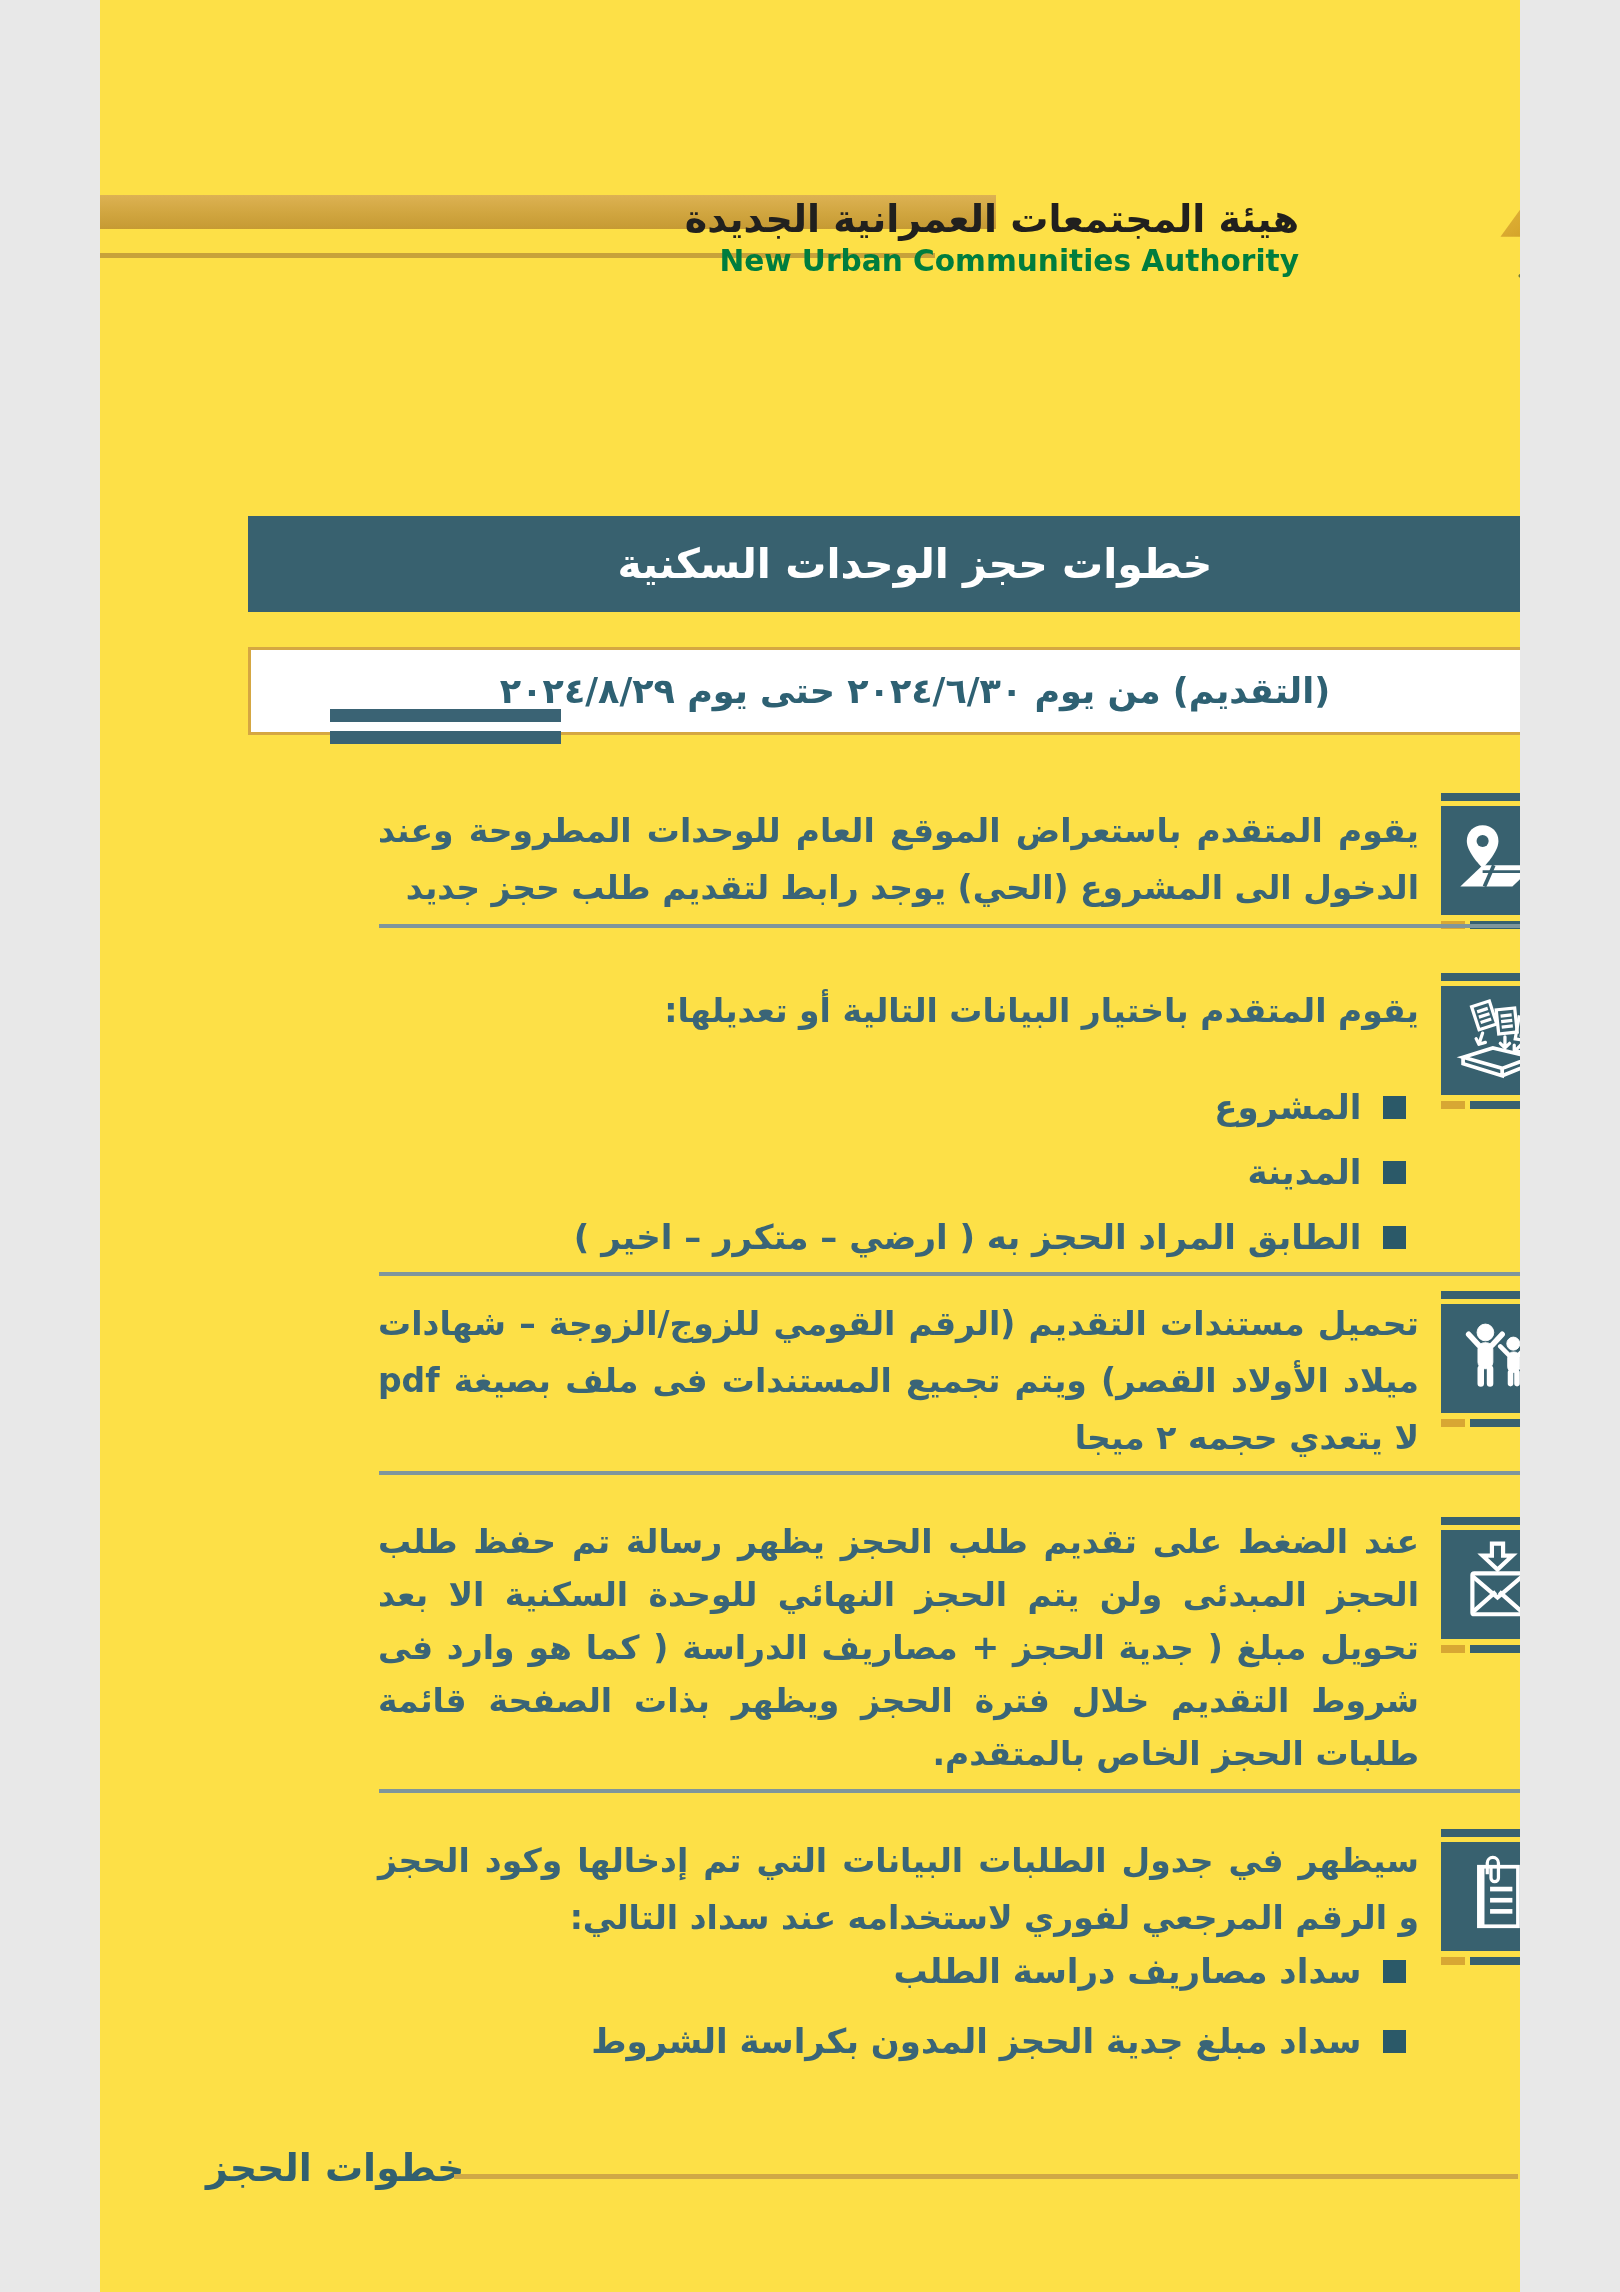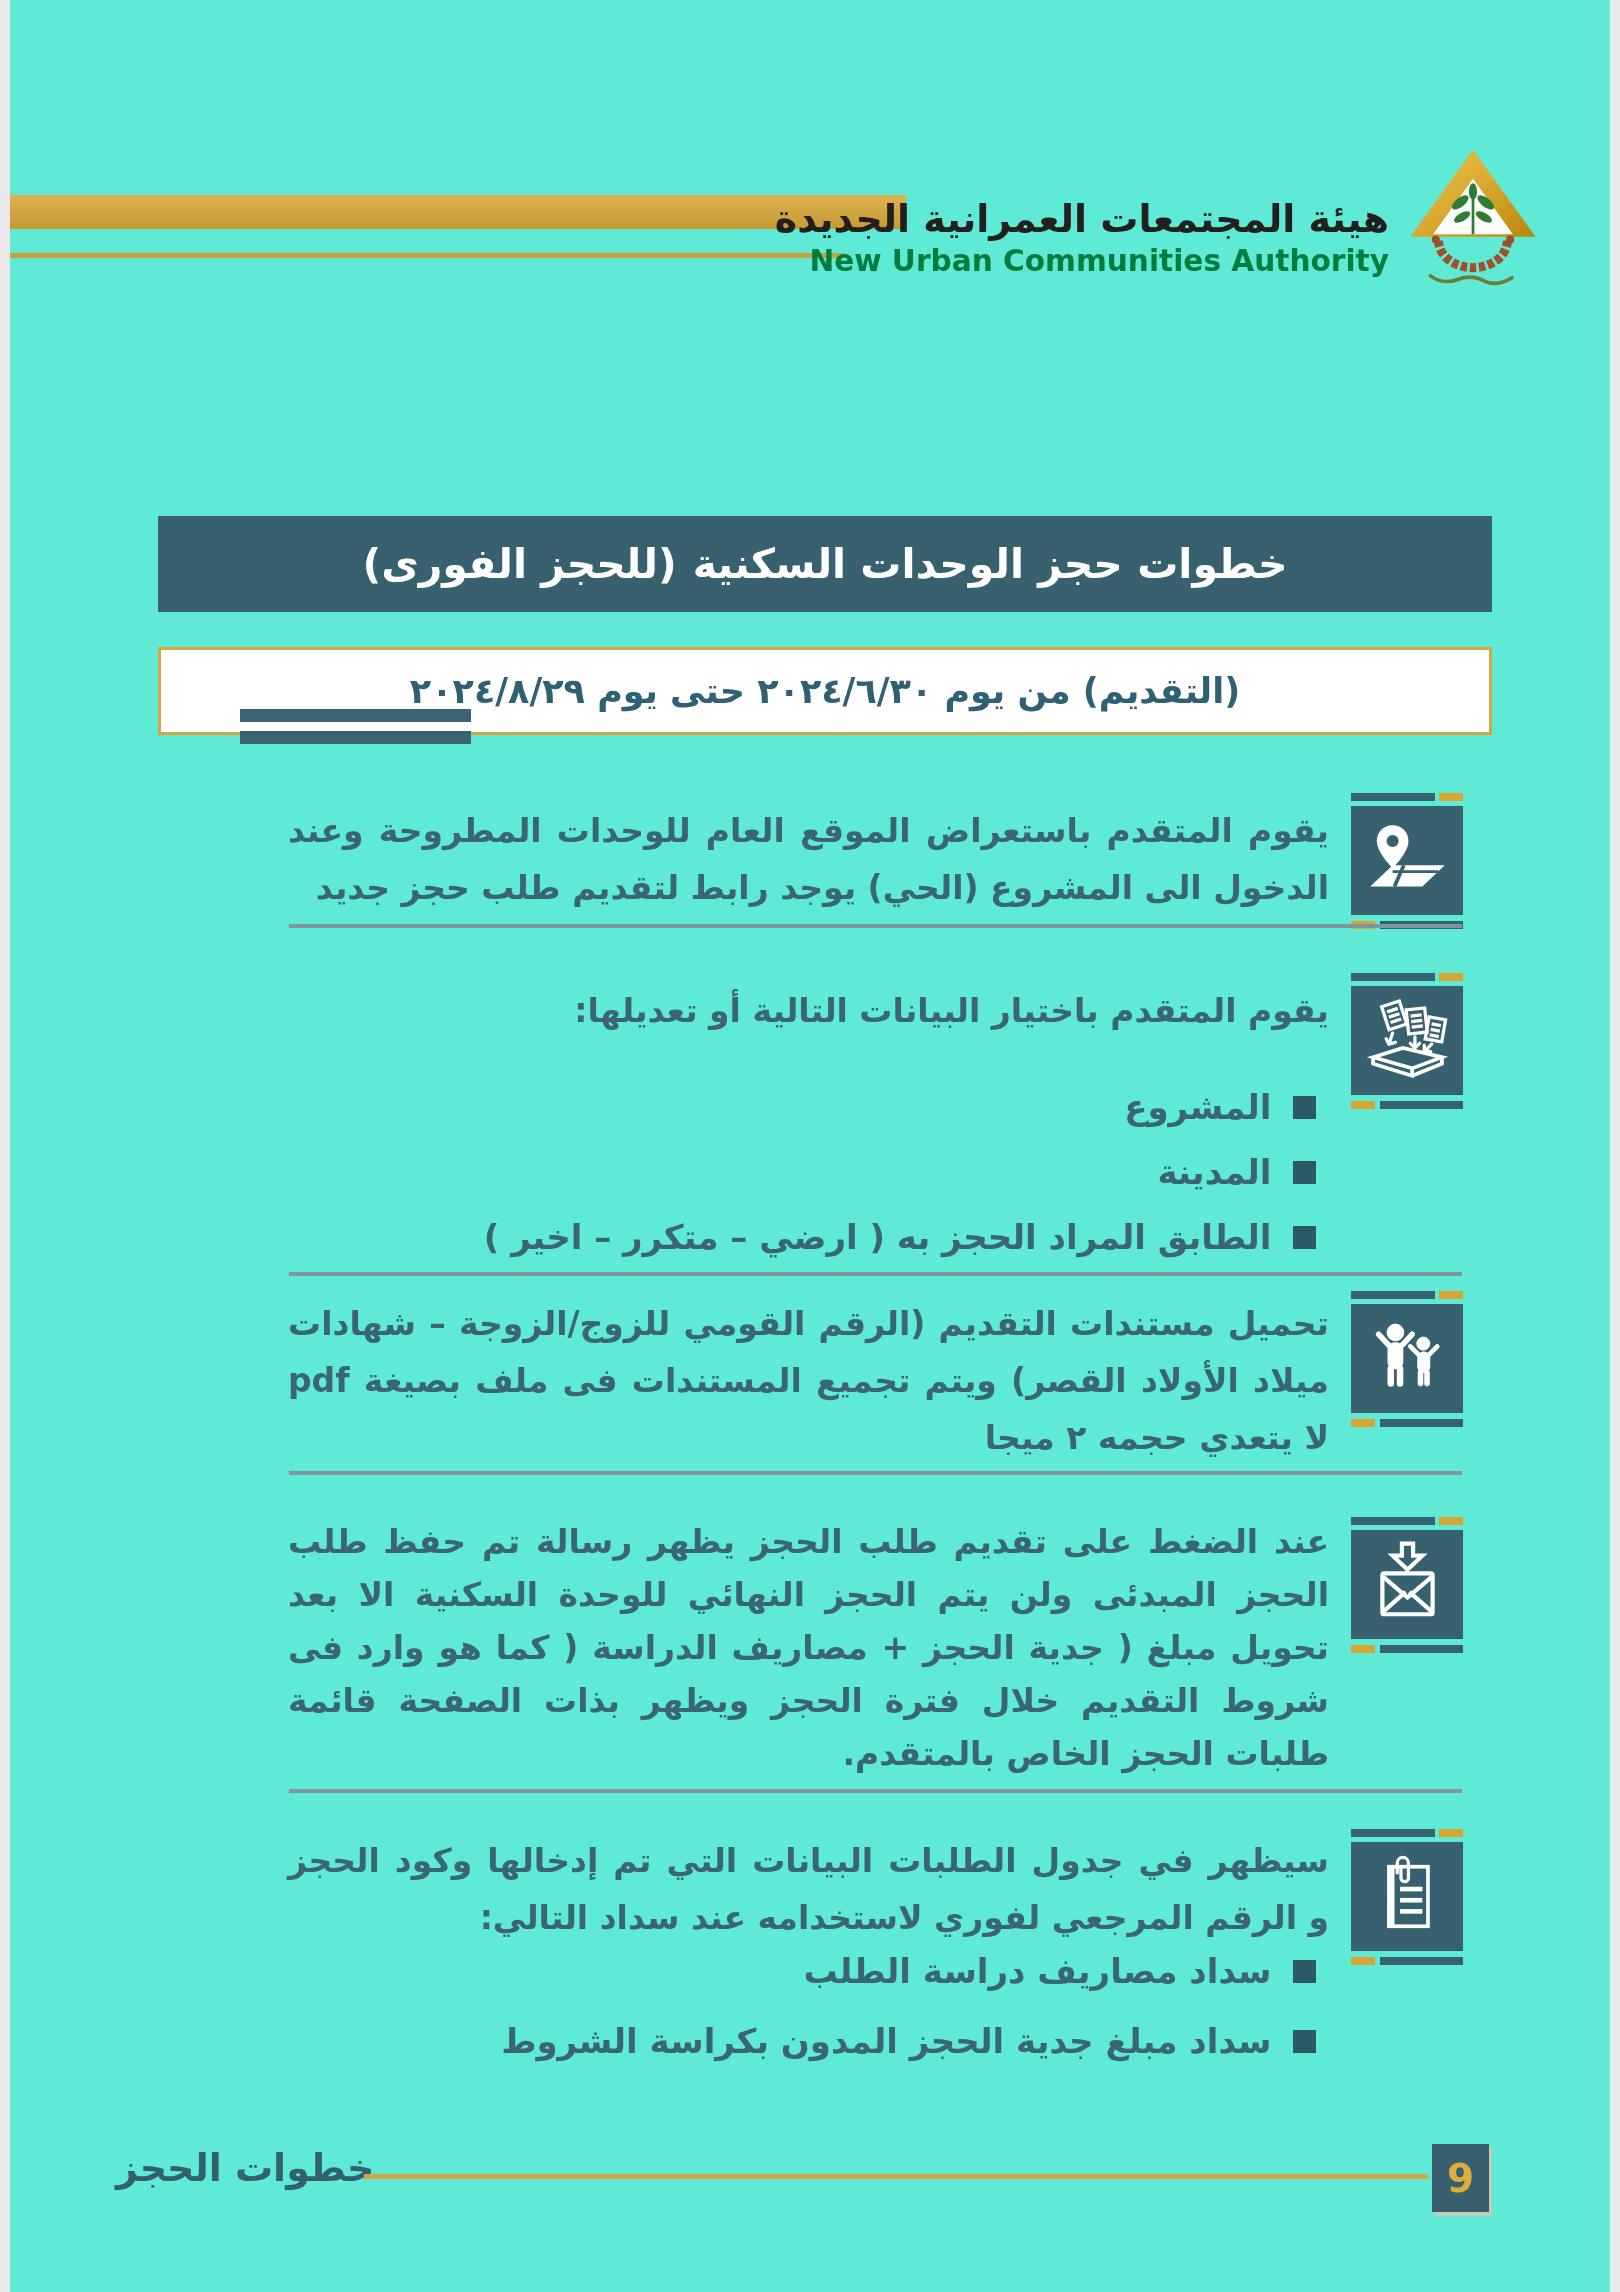--- a/index.html
+++ b/index.html
@@ -1,19 +1,19 @@
 <!DOCTYPE html>
 <html lang="ar" style="font-size:14.3px"><head>
 <meta charset="utf-8">
 <style>
   * { margin:0; padding:0; box-sizing:border-box; }
   body { background:#e8e8e8; font-family:"DejaVu Sans", sans-serif; }
   .page {
-    position:relative; width:1600px; height:2293px; margin:0 auto;
-    background:#5eead4; overflow:hidden;
+    position:relative; width:1420px; height:2293px; margin:0 auto;
+    background:#fde047; overflow:hidden;
   }
   
   .gold-bar   { position:absolute; left:0; top:195px; width:896px; height:34px;
                 background:linear-gradient(180deg,#ddb253 0%,#d0a53f 55%,#c69a33 100%); }
   .gold-line  { position:absolute; left:0; top:253px; width:835px; height:4.5px; background:#c7a23a; }
   .org-block  { position:absolute; right:221px; top:197px; text-align:right; direction:rtl; }
   .org-ar     { font-size:38px; font-weight:bold; color:#21201e; line-height:45px; }
   .org-en     { font-size:29.6px; font-weight:bold; color:#007d3e; line-height:38px; direction:ltr; }
   .logo      { position:absolute; left:1395px; top:145px; width:136px; height:152px; }
   
@@ -88,21 +88,20 @@
       <ellipse cx="75" cy="50" rx="4.5" ry="9"></ellipse>
     </g>
     <path d="M37 104 a 38 30 0 0 0 76 0" fill="none" stroke="#a34f2c" stroke-width="10" stroke-dasharray="7 3"></path>
     <circle cx="34" cy="103" r="4.5" fill="#a34f2c"></circle>
     <circle cx="116" cy="103" r="4.5" fill="#a34f2c"></circle>
     <path d="M28 143 q 14 10 30 4 q 16 -6 30 2 q 14 6 30 -4" fill="none" stroke="#6f7a3d" stroke-width="4" stroke-linecap="round"></path>
   </svg>
 
   <div class="banner">
     <span class="banner-main">خطوات حجز الوحدات السكنية</span>
-    <span class="banner-paren">(للحجز الفورى)</span>
   </div>
 
   <div class="date-box">
     <div class="date-text">(التقديم) من يوم ٢٠٢٤/٦/٣٠ حتى يوم ٢٠٢٤/٨/٢٩</div>
     <div class="date-bar1"></div>
     <div class="date-bar2"></div>
   </div>
 
   <div class="icon-wrap" style="top:793px">
     <div class="strip">

